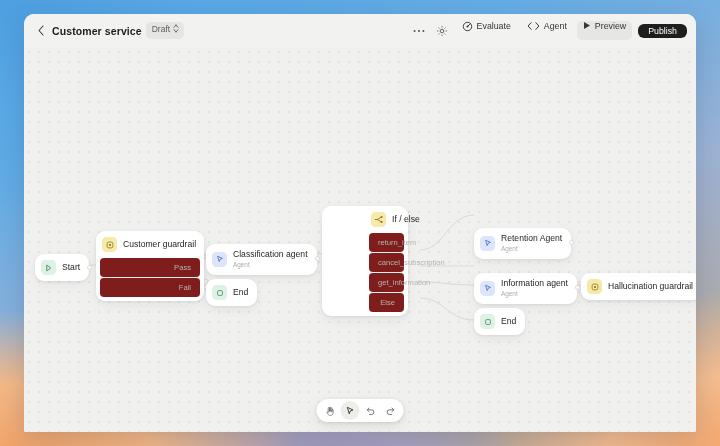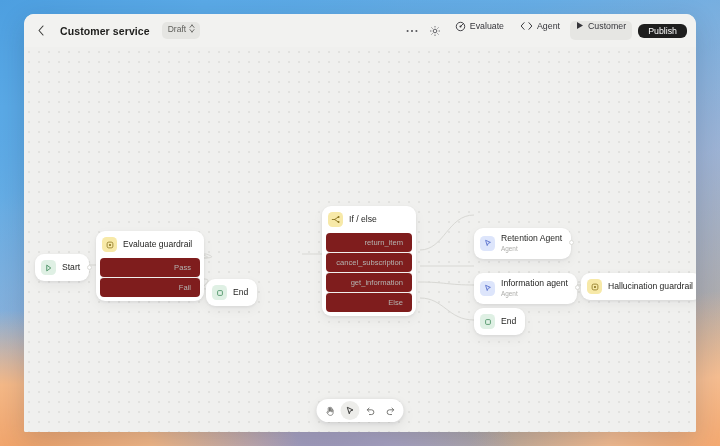--- a/index.html
+++ b/index.html
@@ -35,21 +35,21 @@
   #header {
     height: 33px;
     flex: 0 0 33px;
     background: #f2f2f0;
     display: flex;
     align-items: center;
     padding: 0 9px 0 10px;
     position: relative;
     z-index: 5;
   }
-  .hdr-left { display: flex; align-items: center; gap: 12px; }
+  .hdr-left { display: flex; align-items: center; gap: 4px; }
   .back-btn {
     width: 14px; height: 14px;
     display: flex; align-items: center; justify-content: center;
     color: #3a3a38;
   }
   .doc-title {
     font-size: 10.5px;
     font-weight: bold;
     color: #1d1d1b;
     letter-spacing: .1px;
@@ -154,21 +154,21 @@
     border-radius: 4px;
     white-space: nowrap;
   }
   .node-row.first { border-top: none; }
 
   
   #node-start        { left: 11px;  top: 207px; }
   #node-jailbreak    { left: 72px;  top: 184px; width: 108px; }
   #node-classification{ left: 182px; top: 197px; }
   #node-end-1        { left: 182px; top: 232px; }
-  #node-ifelse       { left: 298px; top: 159px; width: 94px; }
+  #node-ifelse       { left: 298px; top: 159px; width: 86px; padding-left: 43px; }
   #node-return       { left: 450px; top: 156px; }
   #node-retention    { left: 450px; top: 181px; }
   #node-information  { left: 450px; top: 226px; }
   #node-end-2        { left: 450px; top: 261px; }
   #node-hallucination{ left: 557px; top: 226px; }
 
   .port {
     position: absolute;
     width: 5px; height: 5px;
     border-radius: 50%;
@@ -267,21 +267,21 @@
             </svg>
         </span>
         <span>Agent</span>
       </div>
       <div class="txt-btn preview-btn">
         <span>
           <svg width="8" height="9" viewBox="0 0 8 9">
               <path d="M1 1 L7 4.5 L1 8 Z" fill="currentColor"></path>
             </svg>
         </span>
-        <span>Customer</span>
+        <span>Preview</span>
       </div>
       <div class="publish-btn">
         <span>Publish</span>
       </div>
     </div>
   </div>
 
   <div id="canvas">
 
     <svg id="edges" viewBox="0 0 672 385" preserveAspectRatio="none">
@@ -320,28 +320,42 @@
     </div>
 
     <div class="node" id="node-jailbreak">
       <div class="node-head">
         <div class="node-ico ico-yellow">
           <svg width="8" height="8" viewBox="0 0 10 10">
               <rect x="1.4" y="1.4" width="7.2" height="7.2" rx="2" fill="none" stroke="currentColor" stroke-width="1"></rect>
               <circle cx="5" cy="5" r="1.4" fill="currentColor"></circle>
             </svg>
         </div>
-        <div class="node-title">Evaluate guardrail</div>
+        <div class="node-title">Customer guardrail</div>
       </div>
       <div class="node-rows">
         <div class="node-row first">Pass</div>
         <div class="node-row">Fail</div>
       </div>
     </div>
 
+    <div class="node" id="node-classification">
+      <div class="node-head">
+        <div class="node-ico ico-blue">
+          <svg width="8" height="8" viewBox="0 0 10 10">
+              <path d="M2 1.6 L8 4.2 L5.2 5.4 L4 8.2 Z" fill="none" stroke="currentColor" stroke-width="1" stroke-linejoin="round"></path>
+            </svg>
+        </div>
+        <div>
+          <div class="node-title">Classification agent</div>
+          <div class="node-sub">Agent</div>
+        </div>
+      </div>
+      <div class="port"></div>
+    </div>
 
     <div class="node" id="node-end-1">
       <div class="node-head">
         <div class="node-ico ico-green">
           <svg width="8" height="8" viewBox="0 0 10 10">
               <rect x="2" y="2" width="6" height="6" rx="1.3" fill="none" stroke="currentColor" stroke-width="1"></rect>
             </svg>
         </div>
         <div class="node-title">End</div>
       </div>

